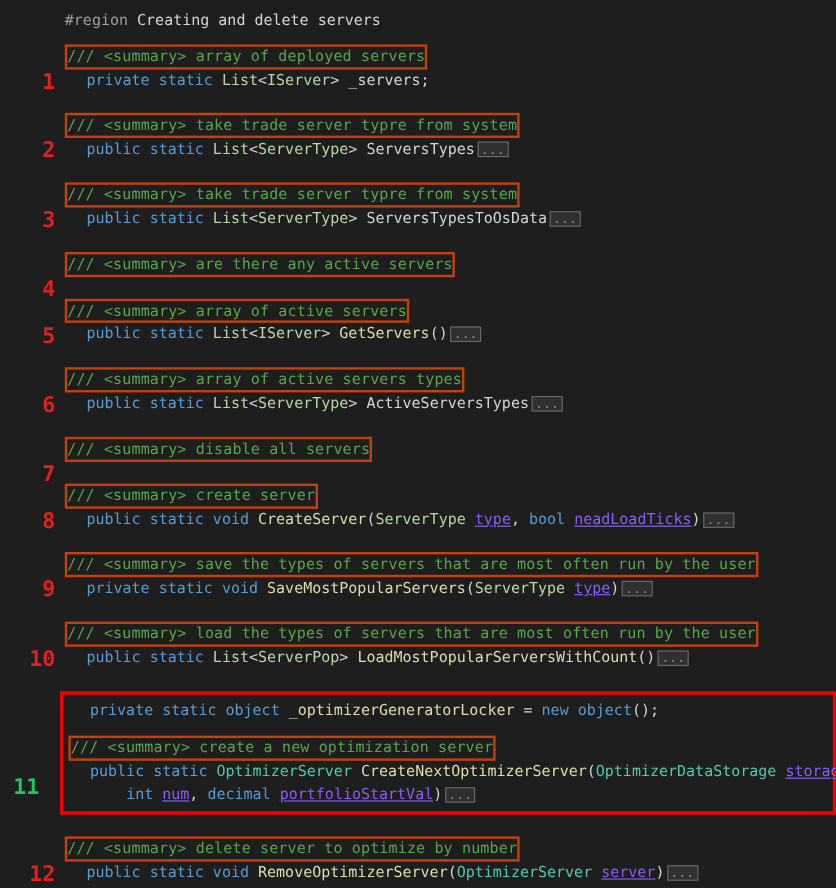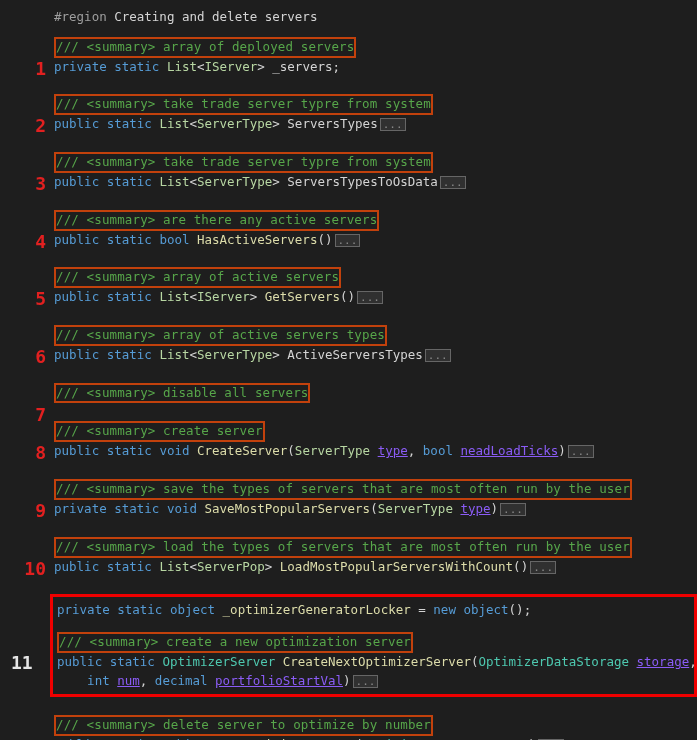--- a/index.html
+++ b/index.html
@@ -34,20 +34,21 @@
     .region-txt { color: #d4d4d4; }
     .summary-line {
       color: #57a64a;
       border: 2px solid #c2410c;
       display: inline-block;
       line-height: 1.35;
       letter-spacing: 0.01em;
     }
     .code-line {
       white-space: pre;
+      margin-left: 18px;
     }
     .kw { color: #569cd6; }
     .type { color: #b8d7a3; }
     .typeY { color: #4ec9b0; }
     .ident { color: #dcdcaa; }
     .plain { color: #d4d4d4; }
     .param { color: #8b5cf6; text-decoration: underline; }
     .punc { color: #d4d4d4; }
     .fold {
       display: inline-block;
@@ -65,40 +66,40 @@
       padding: 4px 4px;
       margin-left: 50px;
       margin-bottom: 18px;
     }
     .hl-box .code-line, .hl-box .summary-line, .hl-box .num-rel {
       position: relative;
     }
     .hl-num {
       position: absolute;
       left: -46px;
-      color: #e5e5e5;
+      color: #22c55e;
       font-weight: bold;
       font-size: 18px;
-      top: 48px;
+      top: 60px;
     }
     .hl-inner { position: relative; }
   </style>
 </head>
 <body>
 
 <div class="region-line">
   <span class="kw-region">#region</span>
   <span class="region-txt">Creating and delete servers</span>
 </div>
 
 <div id="blocks">
     <div class="block"><div class="num">1</div><div class="summary-line">/// &lt;summary&gt; array of deployed servers</div><div class="code-line"><span class="kw">private </span><span class="kw">static </span><span class="type">List</span><span class="punc">&lt;</span><span class="type">IServer</span><span class="punc">&gt; </span><span class="plain">_servers</span><span class="punc">;</span></div></div>
     <div class="block"><div class="num">2</div><div class="summary-line">/// &lt;summary&gt; take trade server typre from system</div><div class="code-line"><span class="kw">public </span><span class="kw">static </span><span class="type">List</span><span class="punc">&lt;</span><span class="type">ServerType</span><span class="punc">&gt; </span><span class="plain">ServersTypes</span><span class="fold">...</span></div></div>
     <div class="block"><div class="num">3</div><div class="summary-line">/// &lt;summary&gt; take trade server typre from system</div><div class="code-line"><span class="kw">public </span><span class="kw">static </span><span class="type">List</span><span class="punc">&lt;</span><span class="type">ServerType</span><span class="punc">&gt; </span><span class="plain">ServersTypesToOsData</span><span class="fold">...</span></div></div>
-    <div class="block"><div class="num">4</div><div class="summary-line">/// &lt;summary&gt; are there any active servers</div><div class="code-line"><span class="kw">public </span><span class="kw">static </span><span class="kw">bool </span><span class="ident">HasActiveServers</span><span class="punc">()</span><span class="fold">...</span></div></div>
+    <div class="block"><div class="num">4</div><div class="summary-line">/// &lt;summary&gt; are there any active servers</div></div>
     <div class="block"><div class="num">5</div><div class="summary-line">/// &lt;summary&gt; array of active servers</div><div class="code-line"><span class="kw">public </span><span class="kw">static </span><span class="type">List</span><span class="punc">&lt;</span><span class="type">IServer</span><span class="punc">&gt; </span><span class="ident">GetServers</span><span class="punc">()</span><span class="fold">...</span></div></div>
     <div class="block"><div class="num">6</div><div class="summary-line">/// &lt;summary&gt; array of active servers types</div><div class="code-line"><span class="kw">public </span><span class="kw">static </span><span class="type">List</span><span class="punc">&lt;</span><span class="type">ServerType</span><span class="punc">&gt; </span><span class="plain">ActiveServersTypes</span><span class="fold">...</span></div></div>
     <div class="block"><div class="num">7</div><div class="summary-line">/// &lt;summary&gt; disable all servers</div></div>
     <div class="block"><div class="num">8</div><div class="summary-line">/// &lt;summary&gt; create server</div><div class="code-line"><span class="kw">public </span><span class="kw">static </span><span class="kw">void </span><span class="ident">CreateServer</span><span class="punc">(</span><span class="type">ServerType </span><span class="param">type</span><span class="punc">, </span><span class="kw">bool </span><span class="param">neadLoadTicks</span><span class="punc">)</span><span class="fold">...</span></div></div>
     <div class="block"><div class="num">9</div><div class="summary-line">/// &lt;summary&gt; save the types of servers that are most often run by the user</div><div class="code-line"><span class="kw">private </span><span class="kw">static </span><span class="kw">void </span><span class="ident">SaveMostPopularServers</span><span class="punc">(</span><span class="type">ServerType </span><span class="param">type</span><span class="punc">)</span><span class="fold">...</span></div></div>
     <div class="block"><div class="num">10</div><div class="summary-line">/// &lt;summary&gt; load the types of servers that are most often run by the user</div><div class="code-line"><span class="kw">public </span><span class="kw">static </span><span class="type">List</span><span class="punc">&lt;</span><span class="type">ServerPop</span><span class="punc">&gt; </span><span class="ident">LoadMostPopularServersWithCount</span><span class="punc">()</span><span class="fold">...</span></div></div>
     <div class="hl-box">
       <div class="hl-inner"><div class="hl-num">11</div><div class="code-line"><span class="kw">private </span><span class="kw">static </span><span class="kw">object </span><span class="ident">_optimizerGeneratorLocker</span><span class="punc"> = </span><span class="kw">new </span><span class="kw">object</span><span class="punc">();</span></div><div style="height: 12px;"></div><div class="summary-line">/// &lt;summary&gt; create a new optimization server</div><div class="code-line"><span class="kw">public </span><span class="kw">static </span><span class="typeY">OptimizerServer </span><span class="ident">CreateNextOptimizerServer</span><span class="punc">(</span><span class="typeY">OptimizerDataStorage </span><span class="param">storage</span><span class="punc">,</span></div><div class="code-line"><span class="plain">    </span><span class="kw">int </span><span class="param">num</span><span class="punc">, </span><span class="kw">decimal </span><span class="param">portfolioStartVal</span><span class="punc">)</span><span class="fold">...</span></div></div>
     </div>
     <div class="block"><div class="num">12</div><div class="summary-line">/// &lt;summary&gt; delete server to optimize by number</div><div class="code-line"><span class="kw">public </span><span class="kw">static </span><span class="kw">void </span><span class="ident">RemoveOptimizerServer</span><span class="punc">(</span><span class="typeY">OptimizerServer </span><span class="param">server</span><span class="punc">)</span><span class="fold">...</span></div></div>

